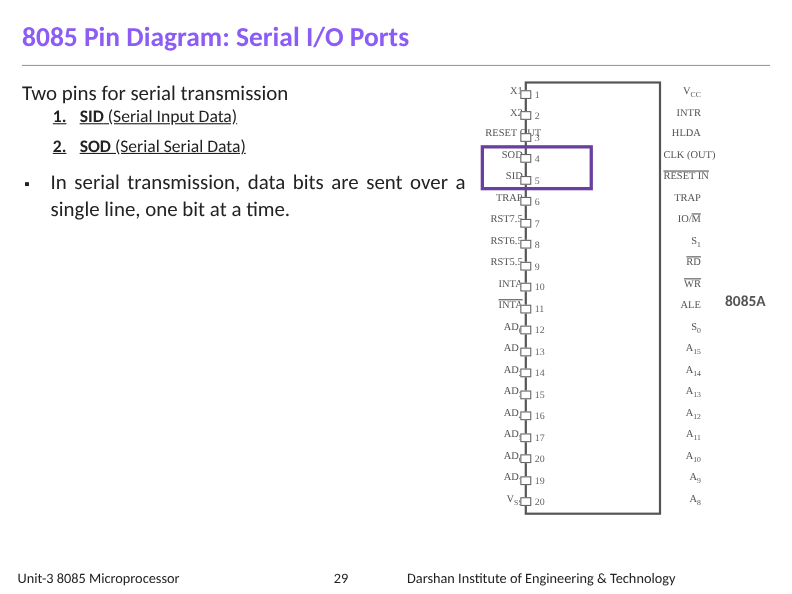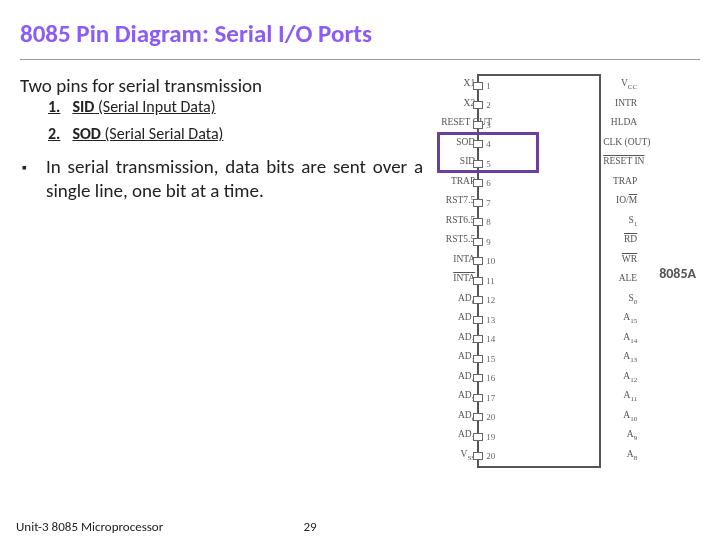--- a/index.html
+++ b/index.html
@@ -311,14 +311,15 @@
           </div>
       </div>
       <div class="chiplabel">8085A</div>
       <div class="highlight" style="left:-4px; top:58px; width:102px; height:41px;"></div>
     </div>
   </div>
 
   <div class="footer">
     <div class="fl">Unit-3 8085 Microprocessor</div>
     <div class="fc">29</div>
+    <div class="fr">Darshan Institute of Engineering &amp; Technology</div>
   </div>
 </div>
 
 </body></html>

